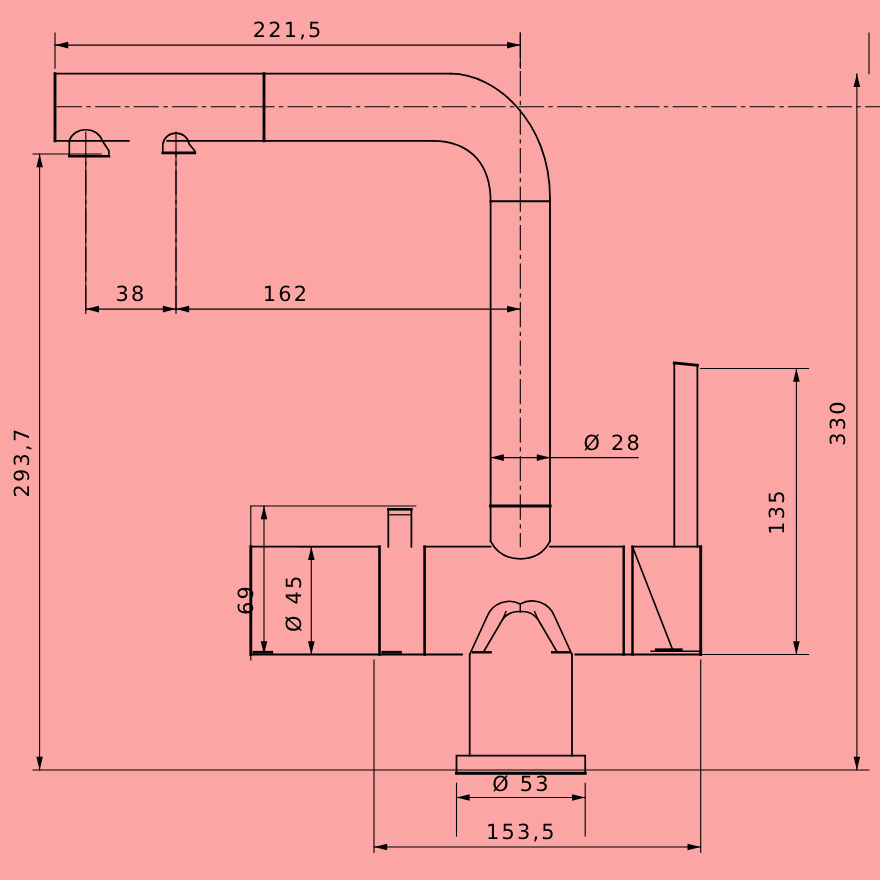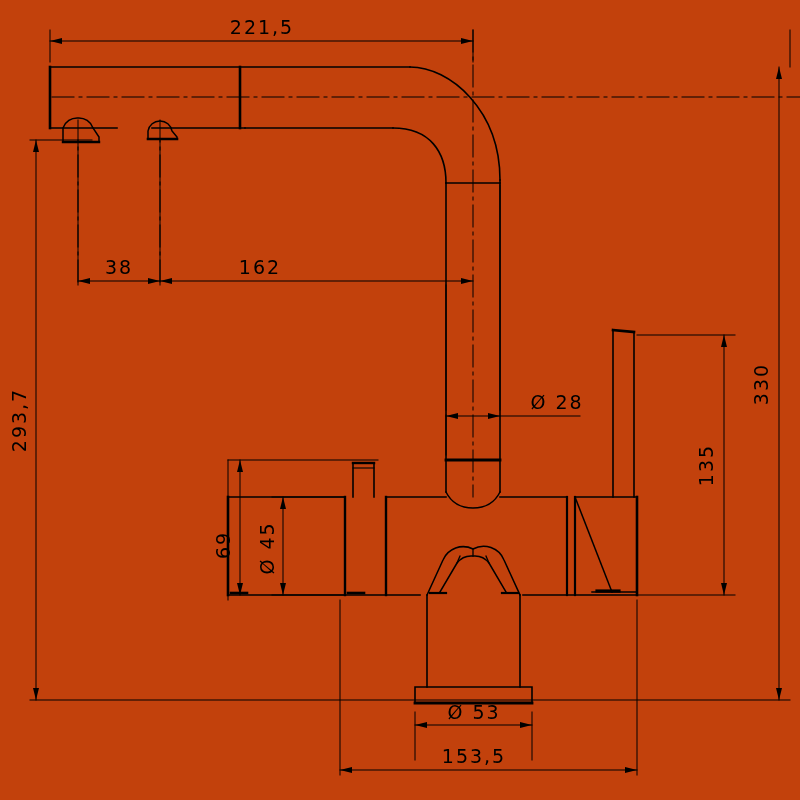--- a/index.html
+++ b/index.html
@@ -1,17 +1,17 @@
 <!DOCTYPE html>
 <html><head>
 <meta charset="utf-8">
 <style>
   html,body{margin:0;padding:0;background:#ffffff;}
   body{width:800px;height:800px;font-family:"DejaVu Sans",sans-serif;}
-  #stage{position:relative;width:800px;height:800px;overflow:hidden;background:#c2410c;}
+  #stage{position:relative;width:800px;height:800px;overflow:hidden;background:#fca5a5;}
   svg{display:block;}
   .lbl{font-family:"DejaVu Sans",sans-serif;font-size:19px;fill:#000;letter-spacing:2px;}
 </style>
 </head>
 <body>
 
 <div id="stage">
 <svg width="800" height="800" viewBox="0 0 800 800">
 
   <g fill="none" stroke="#000" stroke-width="1.4" stroke-linecap="square">

